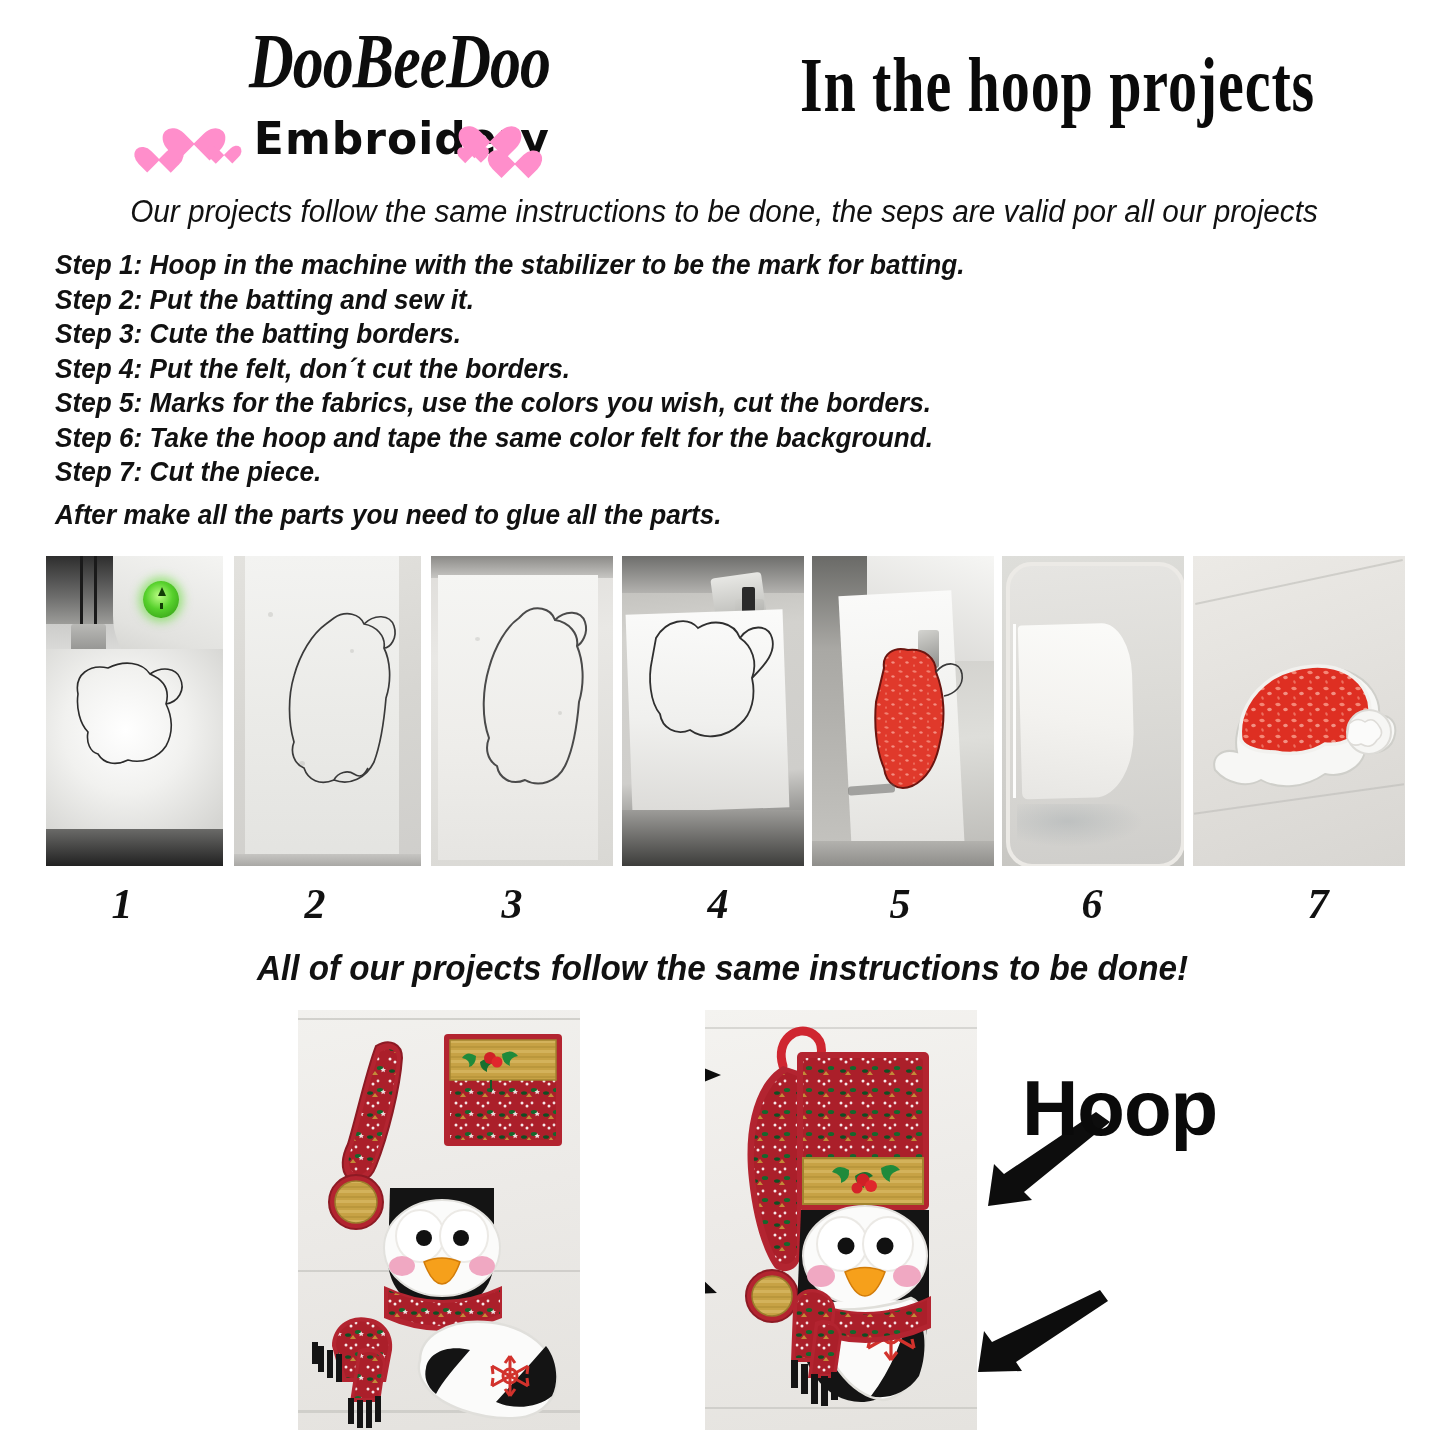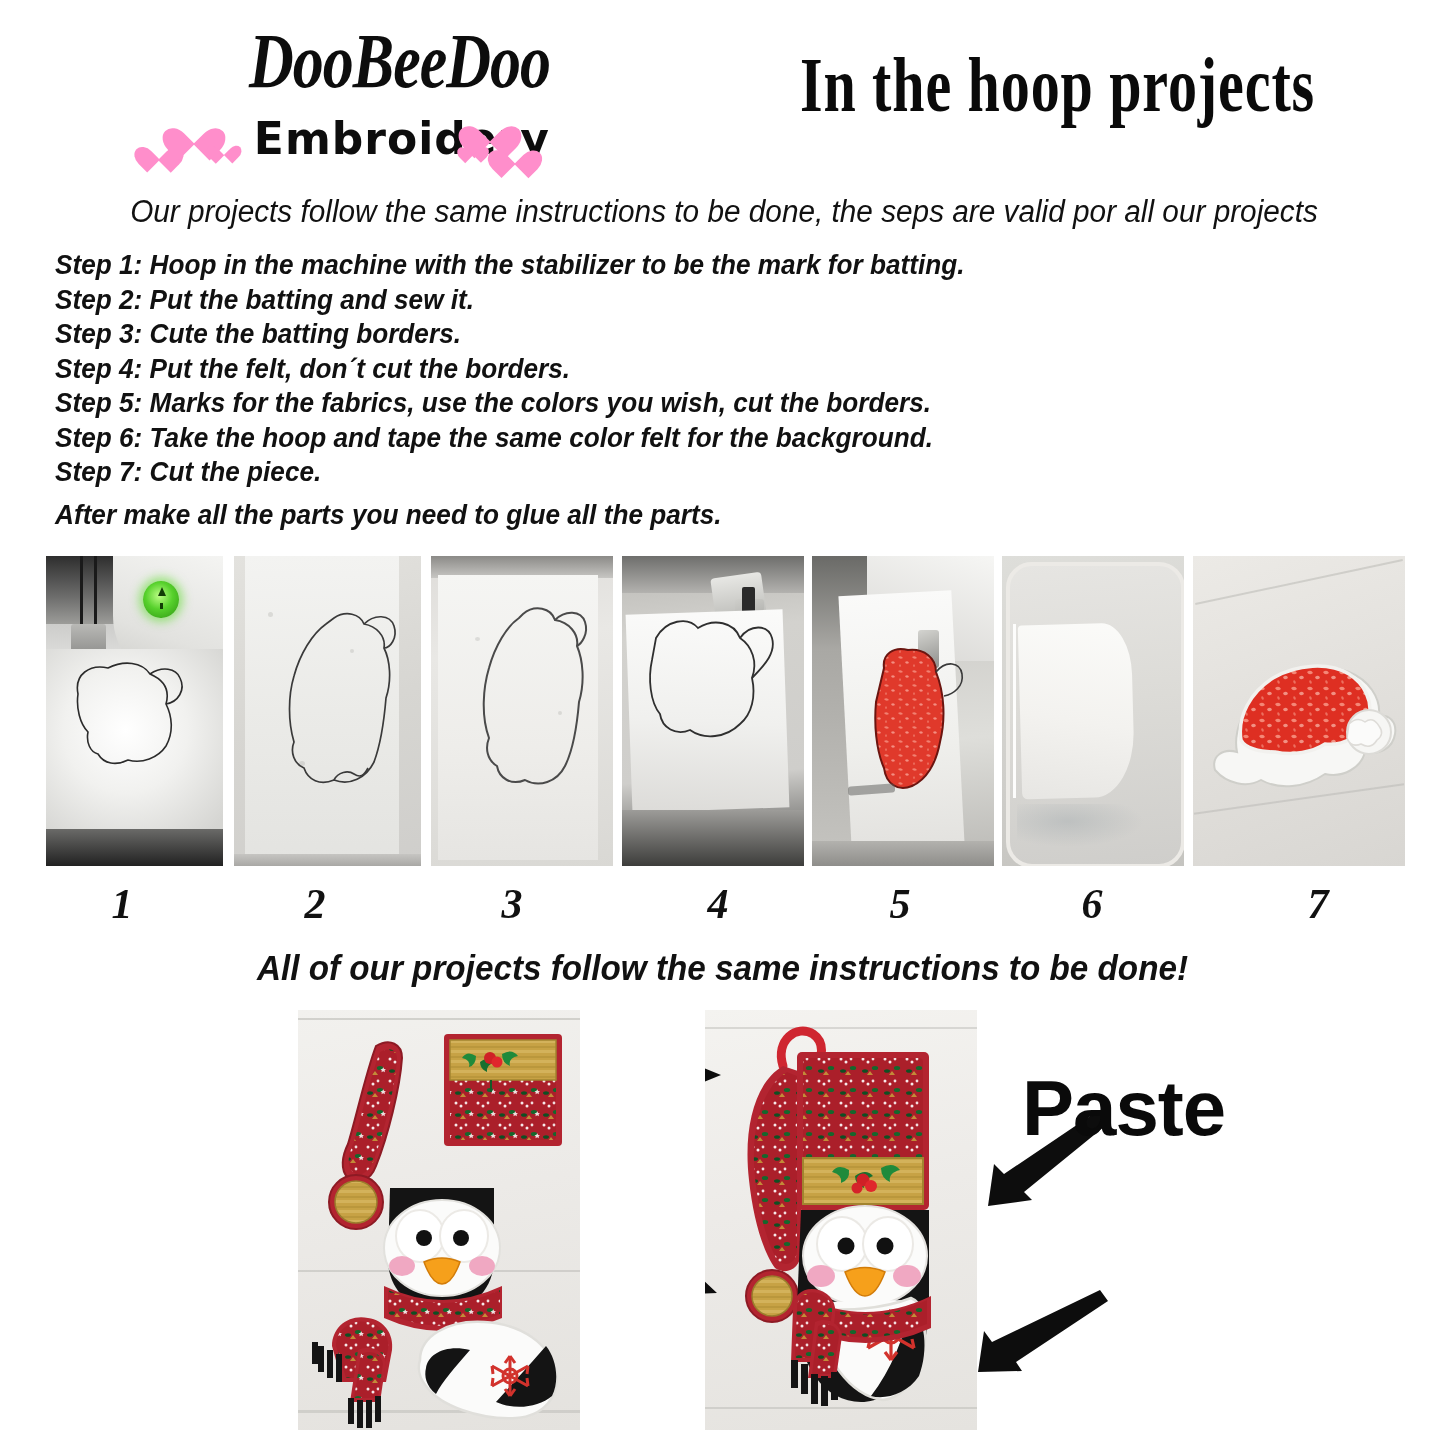--- a/index.html
+++ b/index.html
@@ -500,13 +500,13 @@
 
 <svg width="420" height="360" style="position:absolute;left:960px;top:1100px;">
   <g fill="#0d0d0d">
     <path d="M136 12 L150 22 L64 92 L72 100 L28 106 L34 64 L44 74 Z"></path>
   </g>
   <g fill="#0d0d0d">
     <path d="M140 190 L148 201 L56 262 L62 271 L18 272 L24 231 L32 242 Z"></path>
   </g>
 </svg>
 
-<div id="paste-label">Paste</div>
+<div id="paste-label">Hoop</div>
 
 </body></html>

